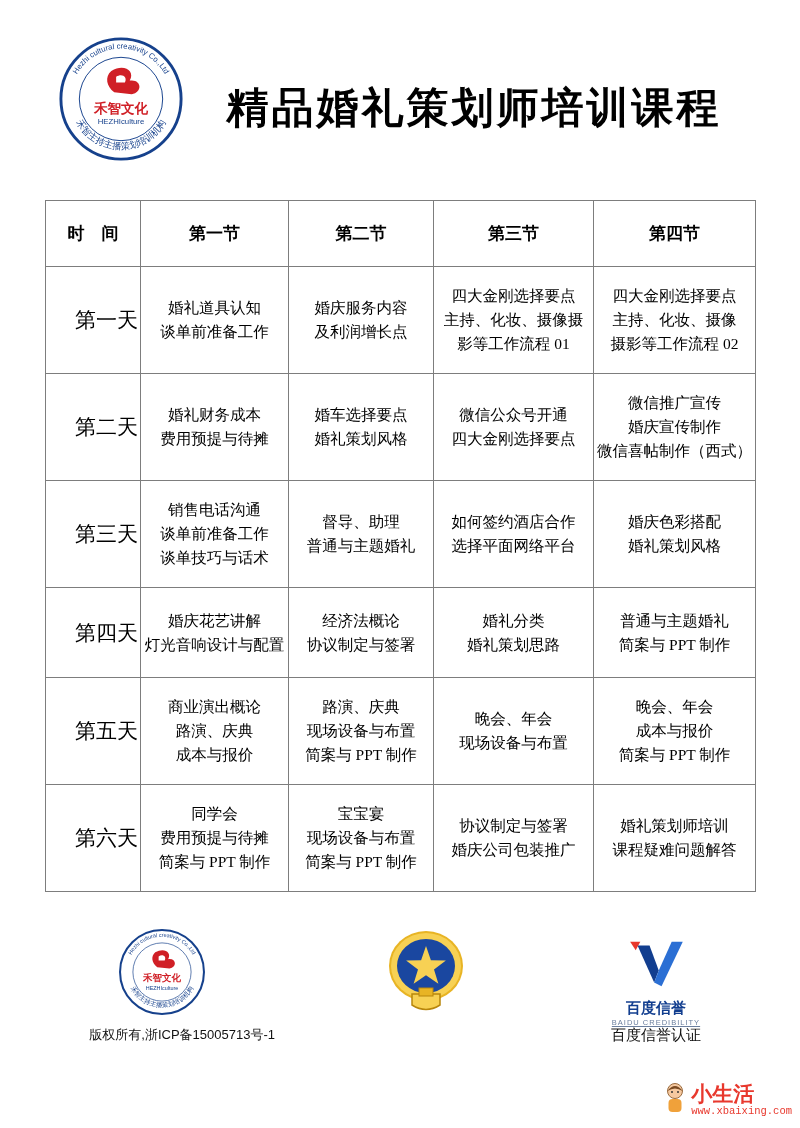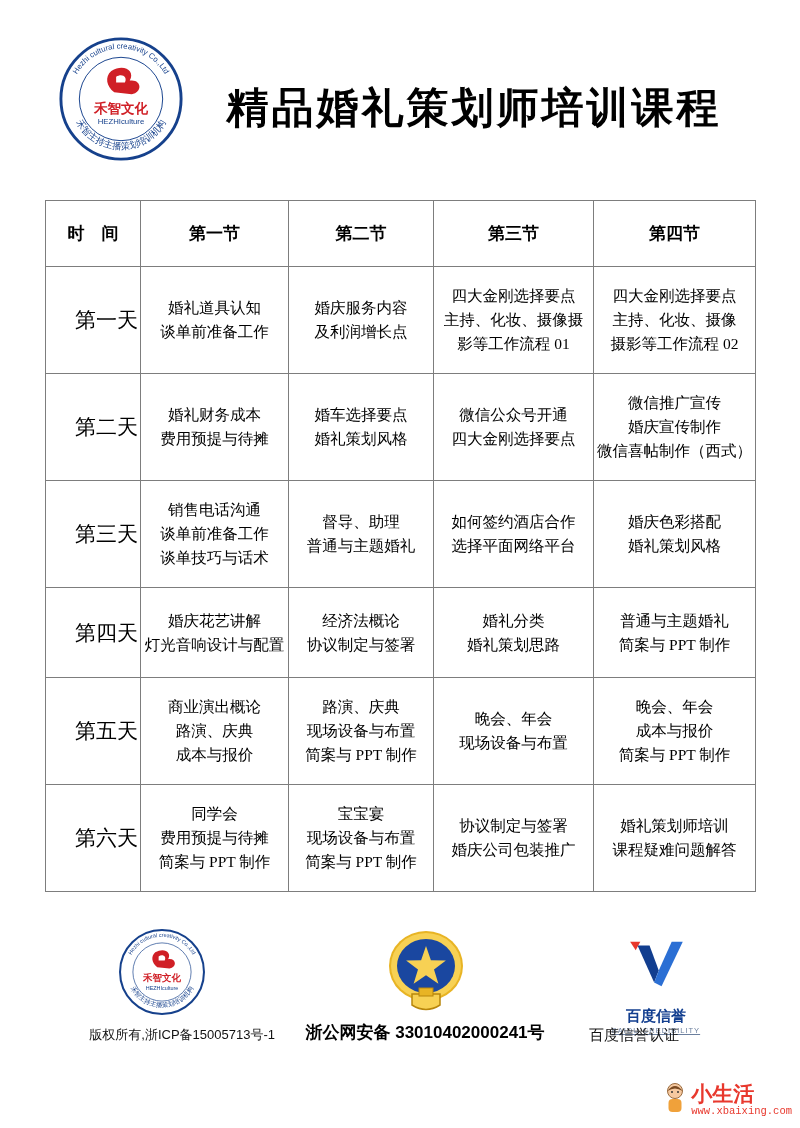--- a/index.html
+++ b/index.html
@@ -29,35 +29,35 @@
     color: #000; padding: 17px 2px;
   }
   .course-table th { font-size: 17px; font-weight: bold; height: 66px; }
   .course-table td.day { font-size: 21px; text-align: right; }
   .course-table td.cell { font-size: 15.5px; line-height: 1.55; white-space: pre-line; }
 
   
   .logo-bottom { position: absolute; left: 118px; top: 928px; }
   .police-badge { position: absolute; left: 386px; top: 928px; }
   .baidu-block { position: absolute; left: 610px; top: 940px; width: 92px; text-align: center; }
-  .baidu-name { font-size: 15px; font-weight: bold; color: #123e8f; margin-top: 15px;
+  .baidu-name { font-size: 15px; font-weight: bold; color: #123e8f; margin-top: 7px;
                 font-family: Liberation Serif, serif; }
   .baidu-en { font-size: 7.5px; color: #6b7f9e; letter-spacing: 1px;
               font-family: "Liberation Sans", sans-serif; text-decoration: underline; }
   .copyright-text {
     position: absolute; left: 55px; top: 1026px; width: 220px; text-align: right;
     font-size: 13px; color: #111; font-family: "Liberation Sans", sans-serif;
   }
   .police-filing-text {
     position: absolute; left: 295px; top: 1021px; width: 260px; text-align: center;
     font-size: 17px; font-weight: bold; color: #000;
     font-family: "Liberation Sans", sans-serif;
   }
   .baidu-cert-text {
-    position: absolute; left: 568px; top: 1026px; width: 132px; text-align: center;
+    position: absolute; left: 590px; top: 1026px; width: 132px; text-align: center;
     font-size: 15px; color: #111; font-family: Liberation Mono, monospace;
   }
 
   
   .watermark {
     position: absolute; right: 8px; top: 1082px;
     display: flex; align-items: flex-start; gap: 4px;
   }
   .wm-text { text-align: left; }
   .wm-name {
@@ -227,21 +227,20 @@
     <svg width="56" height="48" viewBox="0 0 60 52" xmlns="http://www.w3.org/2000/svg">
       <path d="M 2,2 L 13,2 L 8,11 Z" fill="#e8372c"></path>
       <path d="M 10,6 L 23,6 L 33,33 L 28,46 Z" fill="#123e8f"></path>
       <path d="M 47,2 L 59,2 L 36,50 L 28,46 L 33,33 Z" fill="#2b6fd4"></path>
     </svg>
     <div class="baidu-name">百度信誉</div>
     <div class="baidu-en">BAIDU CREDIBILITY</div>
   </div>
 
   <div class="copyright-text">版权所有,浙ICP备15005713号-1</div>
-  <div class="police-filing-text">浙公网安备 33010402000241号</div>
   <div class="baidu-cert-text">百度信誉认证</div>
 
   <div class="watermark">
     <svg width="24" height="32" viewBox="0 0 24 32" xmlns="http://www.w3.org/2000/svg">
       <circle cx="12" cy="9" r="7.5" fill="#f6c9a0" stroke="#9a6b3f" stroke-width="1"></circle>
       <path d="M 4.5,9 Q 12,-1 19.5,9 Q 12,4 4.5,9" fill="#7a4a21"></path>
       <circle cx="9" cy="10" r="1" fill="#333"></circle>
       <circle cx="15" cy="10" r="1" fill="#333"></circle>
       <rect x="5.5" y="17" width="13" height="13" rx="4" fill="#f0a13a"></rect>
     </svg>

